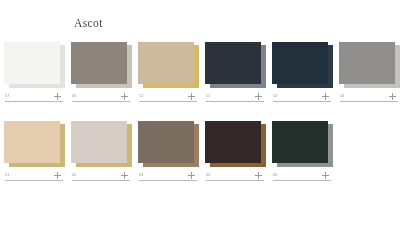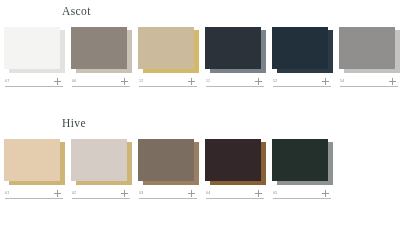--- a/index.html
+++ b/index.html
@@ -22,21 +22,21 @@
     width: 400px;
   }
   .collection.row-1 { top: 0; }
   .collection.row-2 { top: 112px; }
 
   .collection-title {
     font-family: "Liberation Serif", serif;
     font-size: 11.5px;
     color: #3f4a4c;
     letter-spacing: 0.4px;
-    margin: 0;
+    margin: 12px;
     padding: 4px 0 0 62px;
     font-weight: 400;
     line-height: 14px;
   }
 
   .swatch-strip {
     position: relative;
     width: 400px;
     height: 66px;
     margin-top: 9px;
@@ -207,21 +207,20 @@
             <span class="swatch-code" style="color: rgb(141, 141, 141);">54</span>
             <span class="plus-icon"></span>
           </div>
         </div>
       </div>
 
     </div>
   </section>
 
   <section class="collection row-2">
-    <h2 class="collection-title" style="color: rgb(63, 74, 76);">Hive</h2>
     <div class="swatch-strip">
 
       <div class="swatch-cell" style="left:4px;">
         <div class="swatch-stack">
           <div class="swatch-back" style="background-color: rgb(205, 180, 119);"></div>
           <div class="swatch-front" style="background-color: rgb(228, 205, 175);"></div>
         </div>
         <div class="swatch-meta">
           <div class="meta-inner" style="border-bottom-color: rgb(185, 185, 185);">
             <span class="swatch-code" style="color: rgb(141, 141, 141);">01</span>

